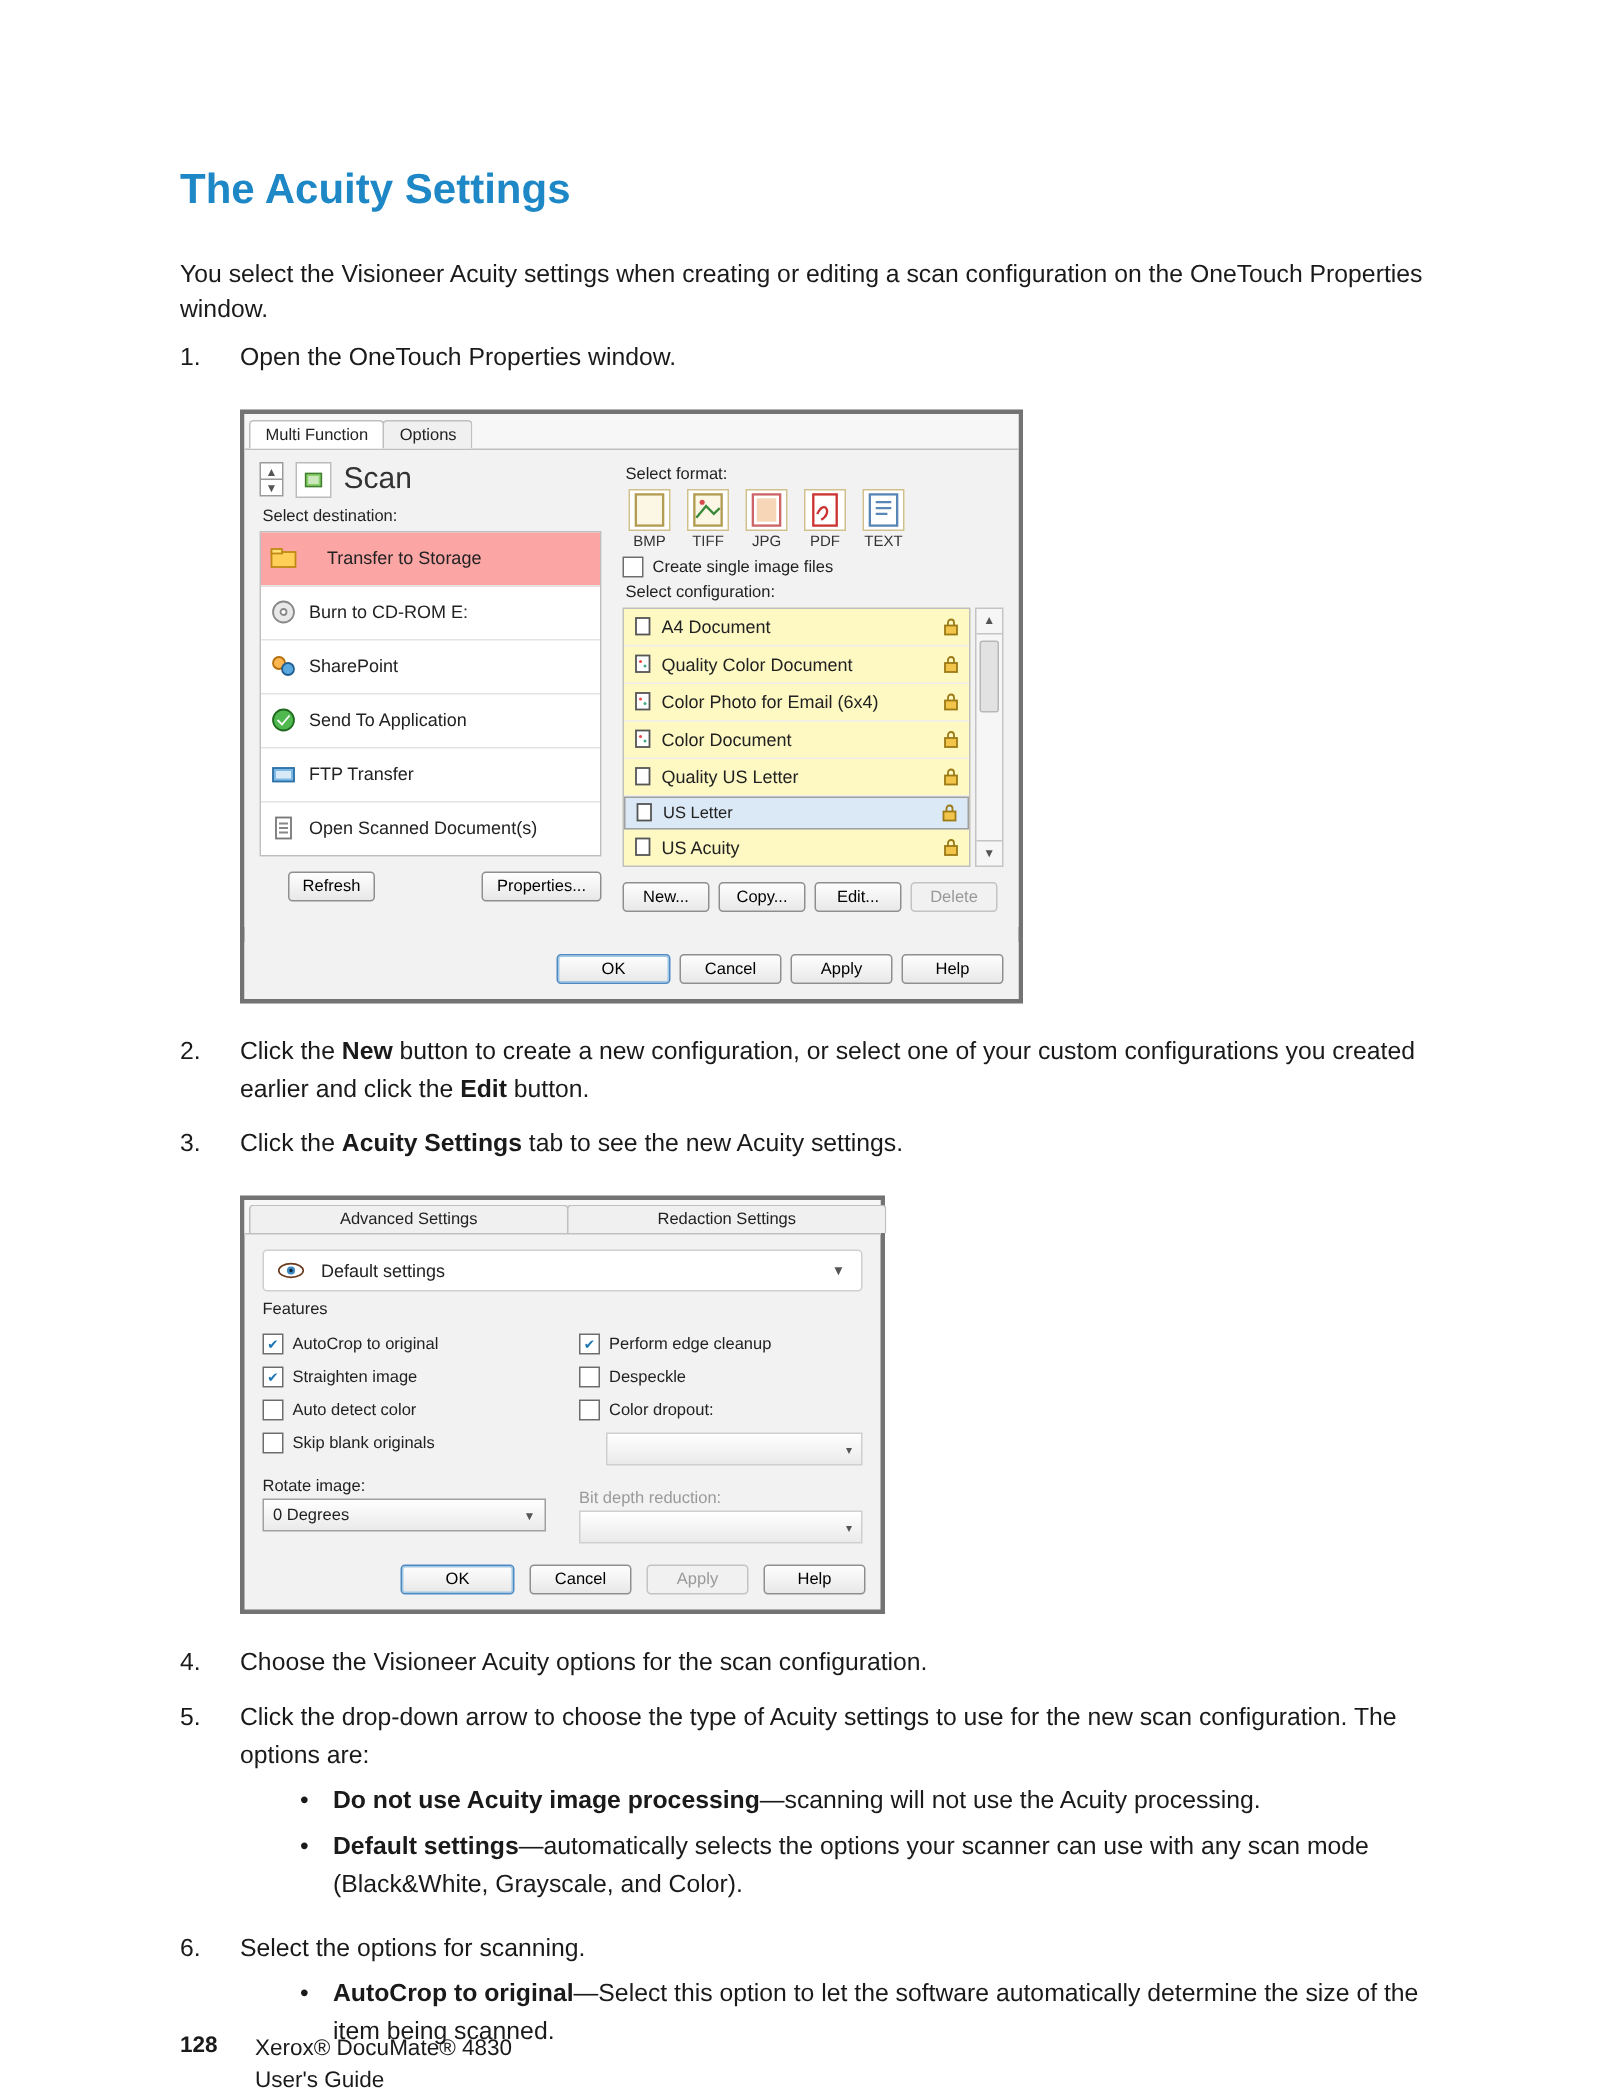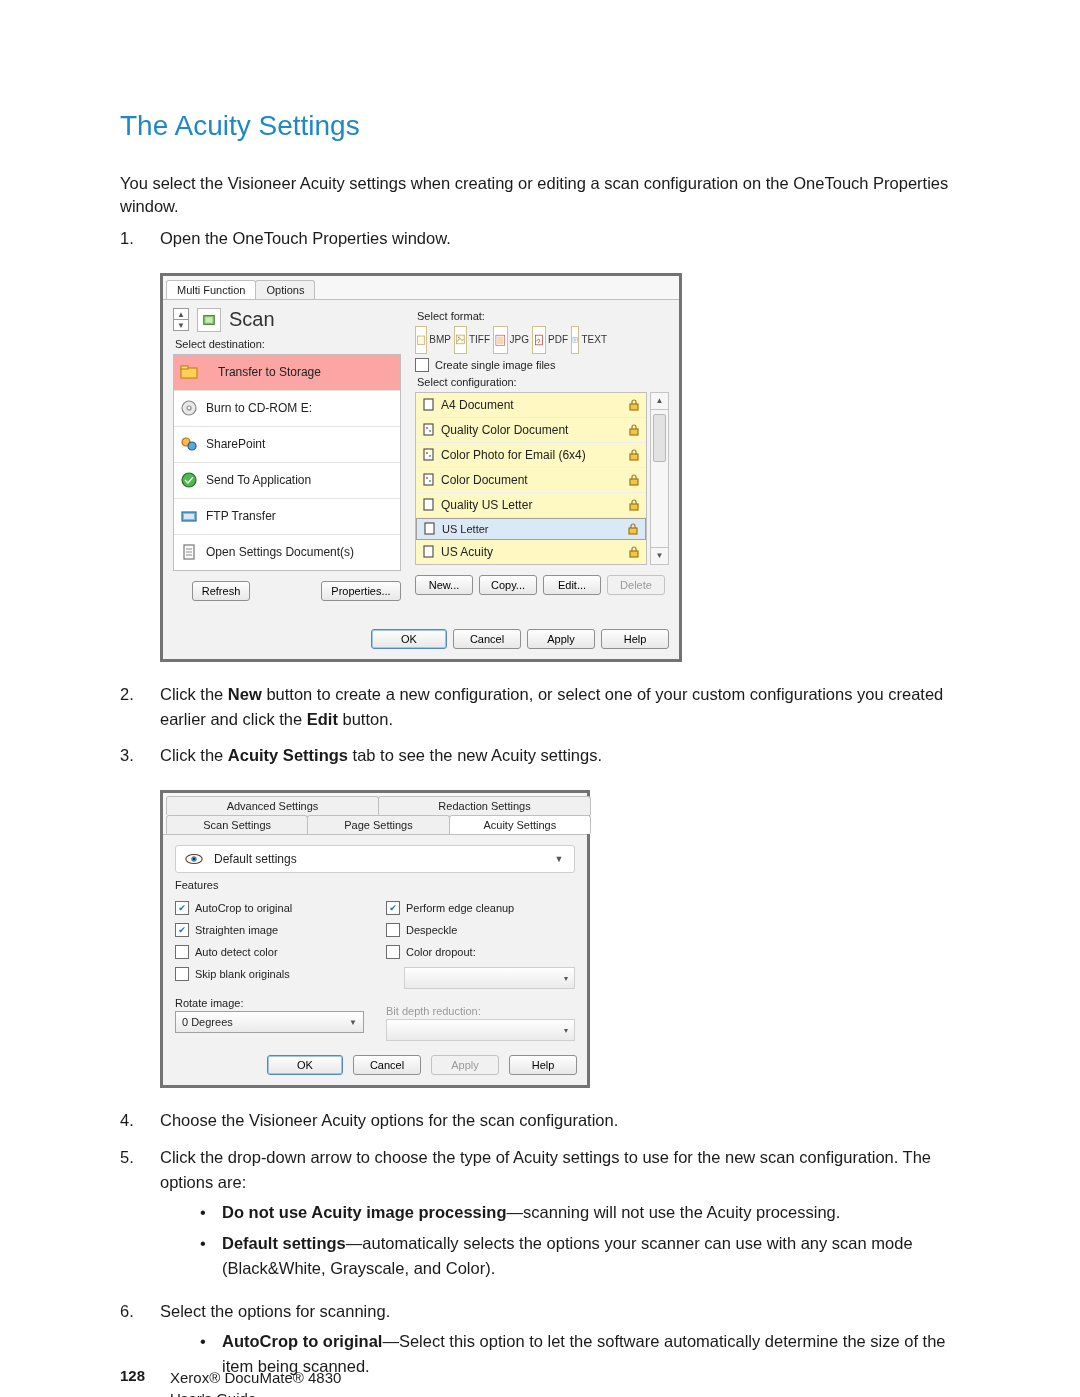--- a/index.html
+++ b/index.html
@@ -1,17 +1,17 @@
 <!DOCTYPE html>
 <html><head>
 <meta charset="utf-8">
 <style>
 html,body{margin:0;padding:0;background:#fff;color:#1a1a1a;font-family:"Segoe UI",Arial,sans-serif;}
 .page{box-sizing:border-box;width:1080px;min-height:1397px;padding:110px 110px 60px 120px;position:relative;}
-h1{color:#1e88c7;font-size:28px;font-weight:400;margin:0 0 30px 0;}
+h1{color:#1e88c7;font-size:28px;font-weight:700;margin:0 0 30px 0;}
 .body-text{font-size:16.5px;line-height:1.4;margin:0 0 8px 0;}
 ol.numbered{list-style:none;padding:0;margin:0;}
 ol.numbered > li{display:flex;margin:0 0 12px 0;font-size:16.5px;line-height:1.5;}
 ol.numbered > li > .num{width:40px;flex:0 0 40px;}
 ol.numbered > li > .li-body{flex:1;}
 ul.bullet{list-style:none;margin:6px 0 0 40px;padding:0;}
 ul.bullet>li{position:relative;padding-left:22px;margin:0 0 6px 0;}
 ul.bullet>li::before{content:"•";position:absolute;left:0;top:0;}
 b{font-weight:700;}
 
@@ -31,21 +31,21 @@
 .spin span+span{border-top:1px solid #9a9a9a;}
 .scan-icon{width:22px;height:22px;background:#fff;border:1px solid #bbb;display:flex;align-items:center;justify-content:center;}
 .scan-icon svg{width:14px;height:14px;}
 .scan-title{font-family:"Segoe UI",Arial,serif;font-size:20px;color:#333;}
 .subhdr{font-size:11px;margin:2px 0 4px 2px;}
 .dest-list{border:1px solid #bfbfbf;background:#fff;padding:0;}
 .dest{display:flex;align-items:center;gap:8px;border-bottom:1px solid #e3e3e3;padding:4px 6px;height:27px;}
 .dest:last-child{border-bottom:none;}
 .dico{width:18px;height:18px;display:flex;align-items:center;justify-content:center;border-radius:3px;}
 .format-row{display:flex;gap:3px;margin:2px 0 2px 0;}
-.fbox{width:36px;display:flex;flex-direction:row;align-items:center;gap:2px;}
+.fbox{width:36px;display:flex;flex-direction:column;align-items:center;gap:2px;}
 .ficon{width:26px;height:26px;border:1px solid #d0c18c;background:#fff;display:flex;align-items:center;justify-content:center;font-size:10px;}
 .flabel{font-size:10px;color:#333;text-align:center;}
 .chk{display:flex;align-items:center;gap:6px;margin:4px 0;font-size:11px;}
 .chkbox{width:12px;height:12px;border:1px solid #6c6c6c;background:#fff;display:inline-flex;align-items:center;justify-content:center;font-size:9px;color:#1b74b5;}
 .cfg-wrap{display:flex;gap:3px;}
 .cfg-list{flex:1;border:1px solid #bfbfbf;background:#fef9c3;}
 .cfg{display:flex;align-items:center;gap:6px;padding:2px 6px;border-bottom:1px solid #eee;height:20px;}
 .cfg:last-child{border-bottom:none;}
 .cfg.sel{background:#dbe8f5;}
 .cfg .tiny{width:13px;height:13px;display:flex;align-items:center;justify-content:center;}
@@ -179,21 +179,21 @@
                 </span>
               <span>FTP Transfer</span>
             </div>
             <div class="dest">
               <span class="dico">
                   <svg viewBox="0 0 18 18">
                     <rect x="4" y="2" width="10" height="14" fill="#fff" stroke="#777"></rect>
                     <path d="M6 6h6M6 9h6M6 12h6" stroke="#888"></path>
                   </svg>
                 </span>
-              <span>Open Settings Document(s)</span>
+              <span>Open Scanned Document(s)</span>
             </div>
           </div>
           <div class="btn-row" style="margin-top:10px;padding-left:19px;">
             <button class="win small">Refresh</button>
             <button class="win" style="margin-left:auto;min-width:80px;">Properties...</button>
           </div>
         </div>
 
         <div class="colR">
           <div class="subhdr">Select format:</div>
@@ -380,25 +380,20 @@
         <span>Click the </span><b>Acuity Settings</b><span> tab to see the new Acuity settings.</span>
       </span>
     </li>
   </ol>
 
   <div class="shot shot2">
     <div class="tabs" style="flex-direction:column;padding:0;">
       <div class="row" style="padding:3px 3px 0 3px;">
         <div class="tab inactive">Advanced Settings</div>
         <div class="tab inactive">Redaction Settings</div>
-      </div>
-      <div class="row" style="padding:0 3px;">
-        <div class="tab inactive">Scan Settings</div>
-        <div class="tab inactive">Page Settings</div>
-        <div class="tab">Acuity Settings</div>
       </div>
     </div>
     <div class="pane2">
       <div class="iconline">
         <span class="lens">
           <svg viewBox="0 0 22 22">
               <ellipse cx="11" cy="11" rx="9" ry="5" fill="none" stroke="#6a3a1e"></ellipse>
               <circle cx="11" cy="11" r="3" fill="#3a87c2"></circle>
               <circle cx="11" cy="11" r="1.2" fill="#123"></circle>
             </svg>

